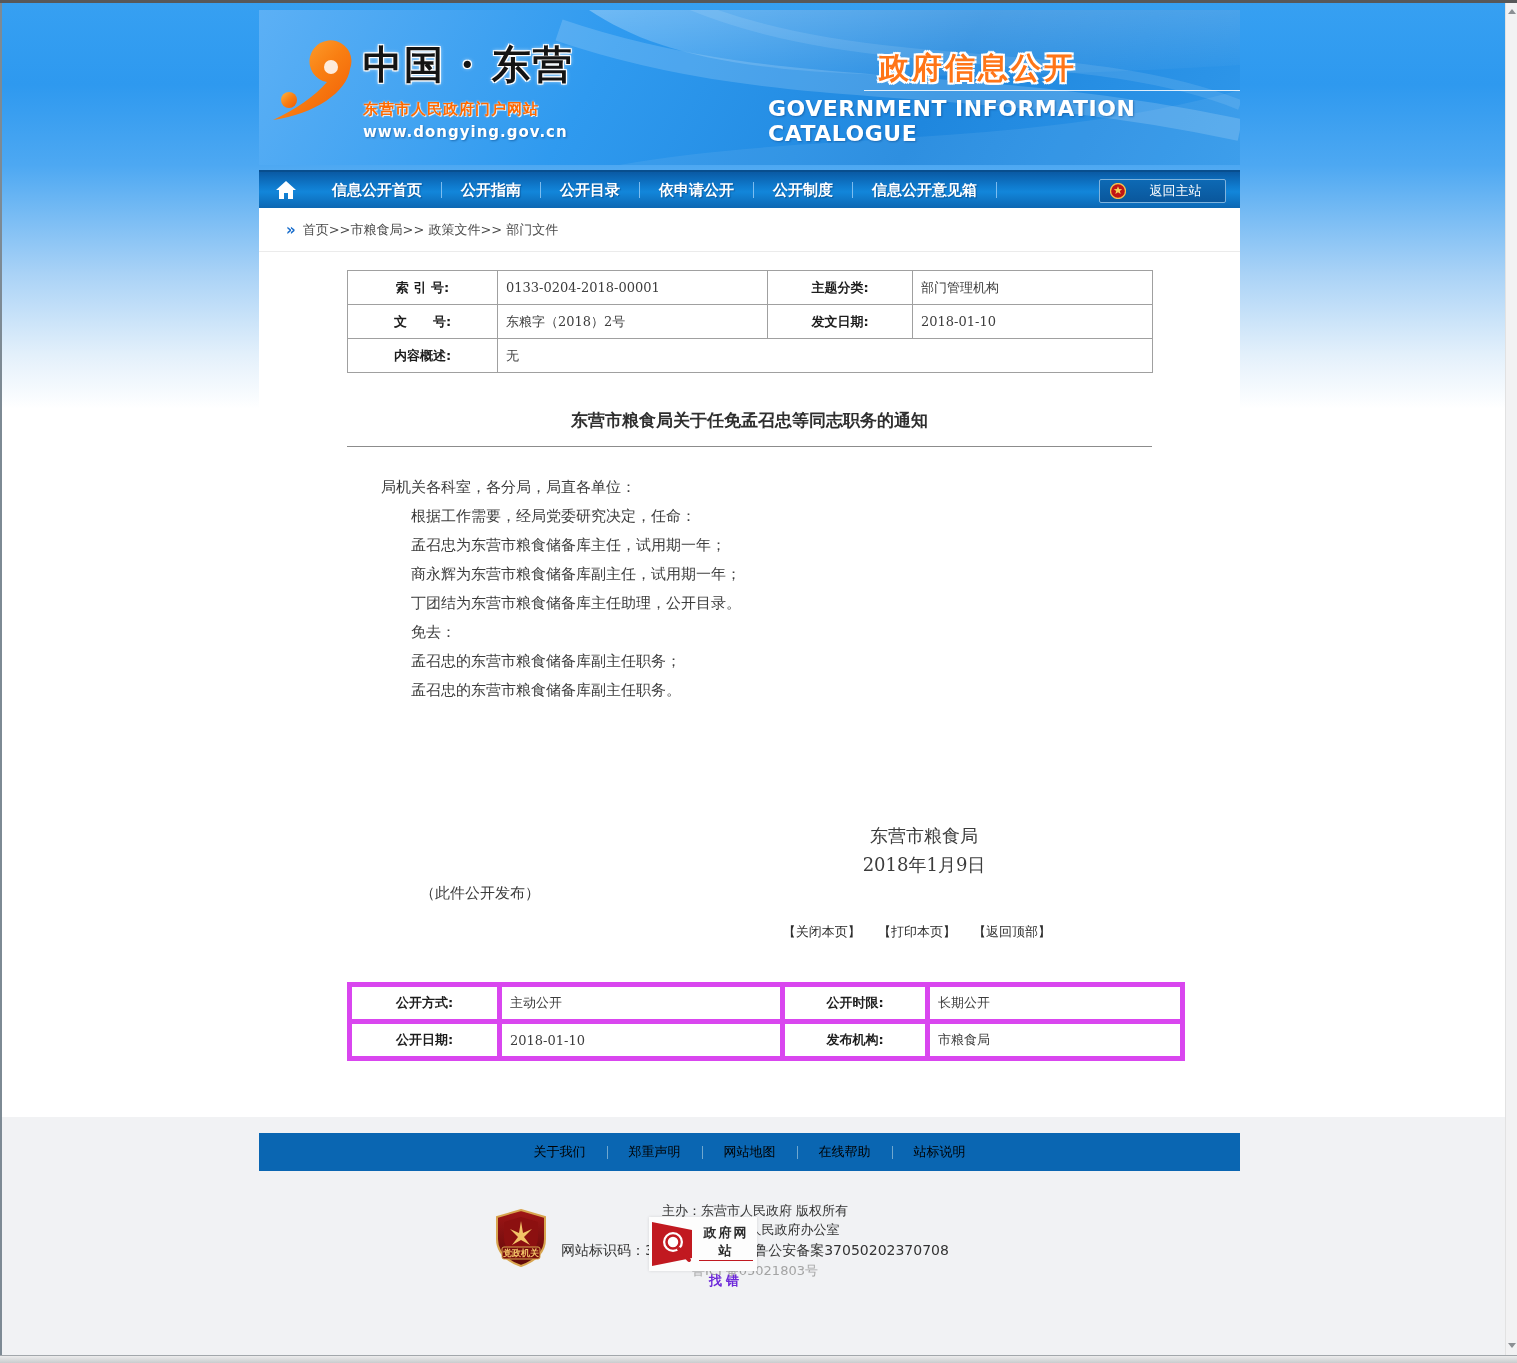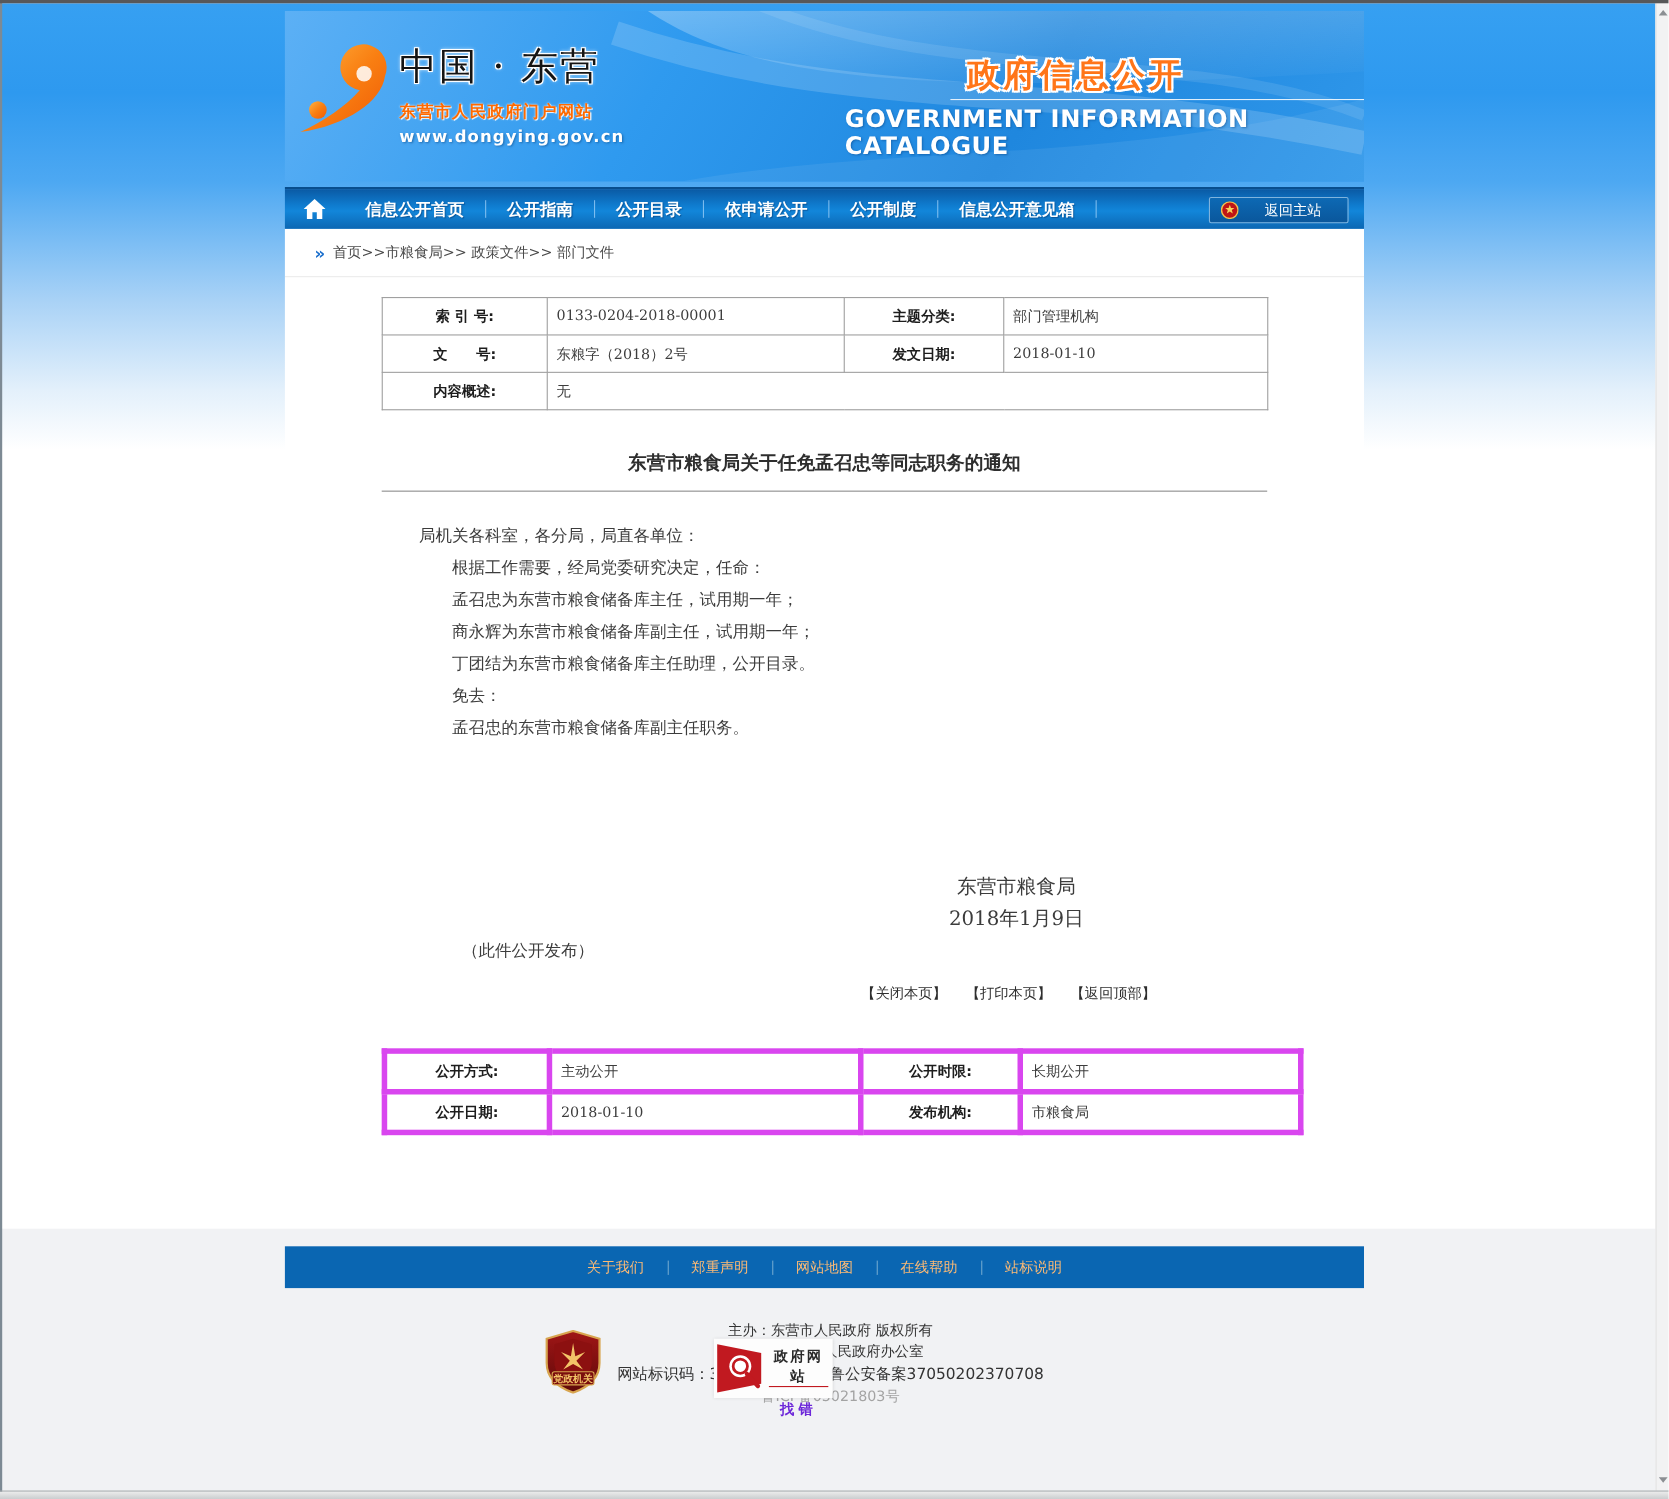--- a/index.html
+++ b/index.html
@@ -25,21 +25,21 @@
     background:linear-gradient(180deg,#36a0f2 0%,#2e99ef 6%,#4da8f2 12%,#a9d2f6 20%,#e3f0fb 26%,#ffffff 30%,#ffffff 100%); }
 
   .site { position:absolute; left:259px; top:10px; width:981px; z-index:5; }
 
   
   .banner { position:relative; height:155px; overflow:hidden;
     background:linear-gradient(120deg,#5cb0f5 0%,#2f9aef 35%,#1f87de 68%,#2f97ea 100%); }
   .banner svg.decor { position:absolute; inset:0; }
   .logo { position:absolute; left:8px; top:26px; width:100px; height:100px; }
   .brand { position:absolute; left:104px; top:28px; width:300px; }
-  .brand-name { font-family:"DejaVu Serif","Liberation Serif",serif; font-size:34px; font-weight:normal; color:#141414; letter-spacing:2px;
+  .brand-name { font-family:"DejaVu Serif","Liberation Serif",serif; font-size:39px; font-weight:bold; color:#141414; letter-spacing:2px;
     text-shadow:0 0 2px #fff,0 0 4px #fff,1px 1px 0 #fff,-1px -1px 0 #fff,1px -1px 0 #fff,-1px 1px 0 #fff; }
   .brand-sub { margin-top:8px; font-size:15px; font-weight:bold; color:#ff6a00;
     text-shadow:0 0 2px #fff,1px 1px 0 rgba(255,255,255,.8); letter-spacing:1px; }
   .brand-url { margin-top:4px; font-size:15px; font-weight:bold; color:#ffffff; letter-spacing:1px;
     text-shadow:1px 1px 2px rgba(0,60,120,.5); }
   .sect { position:absolute; left:505px; top:0; width:476px; height:155px; }
   .sect-cn { position:absolute; left:115px; top:38px; font-size:30px; font-weight:bold; color:#ff7518; letter-spacing:3px;
     text-shadow:0 0 2px #fff,2px 2px 0 #fff,-2px -2px 0 #fff,2px -2px 0 #fff,-2px 2px 0 #fff,0 2px 0 #fff,0 -2px 0 #fff; }
   .sect-line { position:absolute; left:100px; right:0; top:80px; height:1px; background:rgba(255,255,255,.85); }
   .sect-en { position:absolute; left:4px; top:86px; width:472px; font-size:22px; font-weight:bold; color:#ffffff; letter-spacing:.5px;
@@ -90,21 +90,21 @@
   table.pub { border-collapse:collapse; margin:37px 0 0 88px; width:833px; table-layout:fixed; }
   table.pub td { border:5px solid #d946ef; height:37px; font-size:13px; color:#3d3d3d; }
   table.pub td.lbl { font-weight:bold; text-align:center; color:#1d1d1d; }
   table.pub td.val { padding-left:8px; font-family:"DejaVu Serif","Liberation Serif",serif; }
   .p1 { width:150px; } .p2 { width:283px; } .p3 { width:145px; } .p4 { width:255px; }
 
   
   .footer-strip { position:absolute; top:1117px; left:0; right:12px; height:238px; background:#f1f2f4; z-index:6; }
   .footer-bar { position:absolute; left:259px; top:16px; width:981px; height:38px; background:#0a66b2;
     display:flex; align-items:center; justify-content:center; }
-  .footer-bar a { color:#fdba74; font-size:13px; text-decoration:none; padding:0 21px; cursor:pointer; }
+  .footer-bar a { color:#000000; font-size:13px; text-decoration:none; padding:0 21px; cursor:pointer; }
   .fsep { width:1px; height:13px; background:#6fa7cf; }
 
   .badge-shield { position:absolute; left:494px; top:92px; width:54px; height:58px; cursor:pointer; }
   .footer-text { position:absolute; left:545px; top:84px; width:420px; text-align:center; font-size:13px; color:#333; }
   .ft-line { line-height:19px; }
   .ft-line3 { line-height:22px; font-size:14px; display:flex; justify-content:center; align-items:center; gap:2px; }
   .ft-icp { line-height:19px; color:#a3a3a3; }
 
   .badge-report { position:absolute; left:649px; top:100px; width:108px; height:54px; background:#fdfdfd;
     box-shadow:0 0 3px rgba(0,0,0,.12); display:flex; cursor:pointer; }
@@ -222,20 +222,21 @@
       <div class="doc-title">东营市粮食局关于任免孟召忠等同志职务的通知</div>
       <div class="doc-rule"></div>
 
       <div class="doc-body">
         <p>局机关各科室，各分局，局直各单位：</p>
         <p class="ind">根据工作需要，经局党委研究决定，任命：</p>
         <p class="ind">孟召忠为东营市粮食储备库主任，试用期一年；</p>
         <p class="ind">商永辉为东营市粮食储备库副主任，试用期一年；</p>
         <p class="ind">丁团结为东营市粮食储备库主任助理，公开目录。</p>
         <p class="ind">免去：</p>
+        <p class="ind">孟召忠的东营市粮食储备库副主任职务；</p>
         <p class="ind">孟召忠的东营市粮食储备库副主任职务。</p>
       </div>
 
       <div class="sig-block">
         <div>东营市粮食局</div>
         <div>2018年1月9日</div>
       </div>
 
       <div class="doc-note">（此件公开发布）</div>
 

